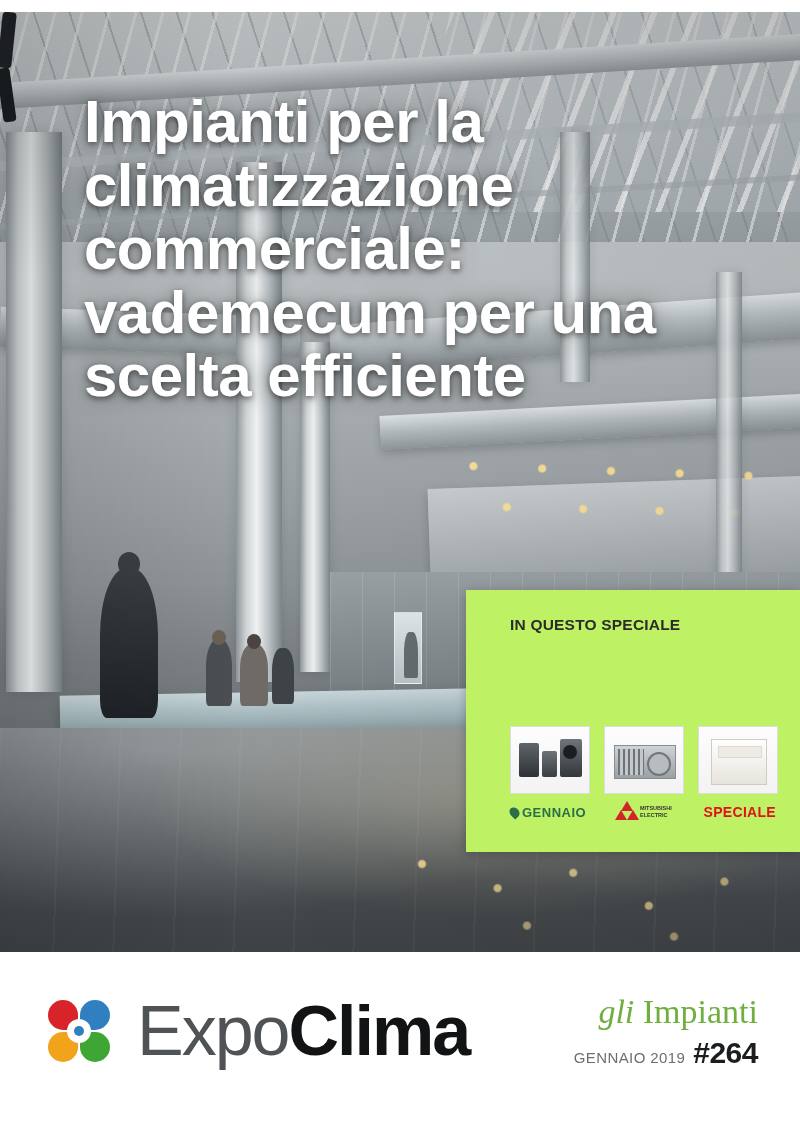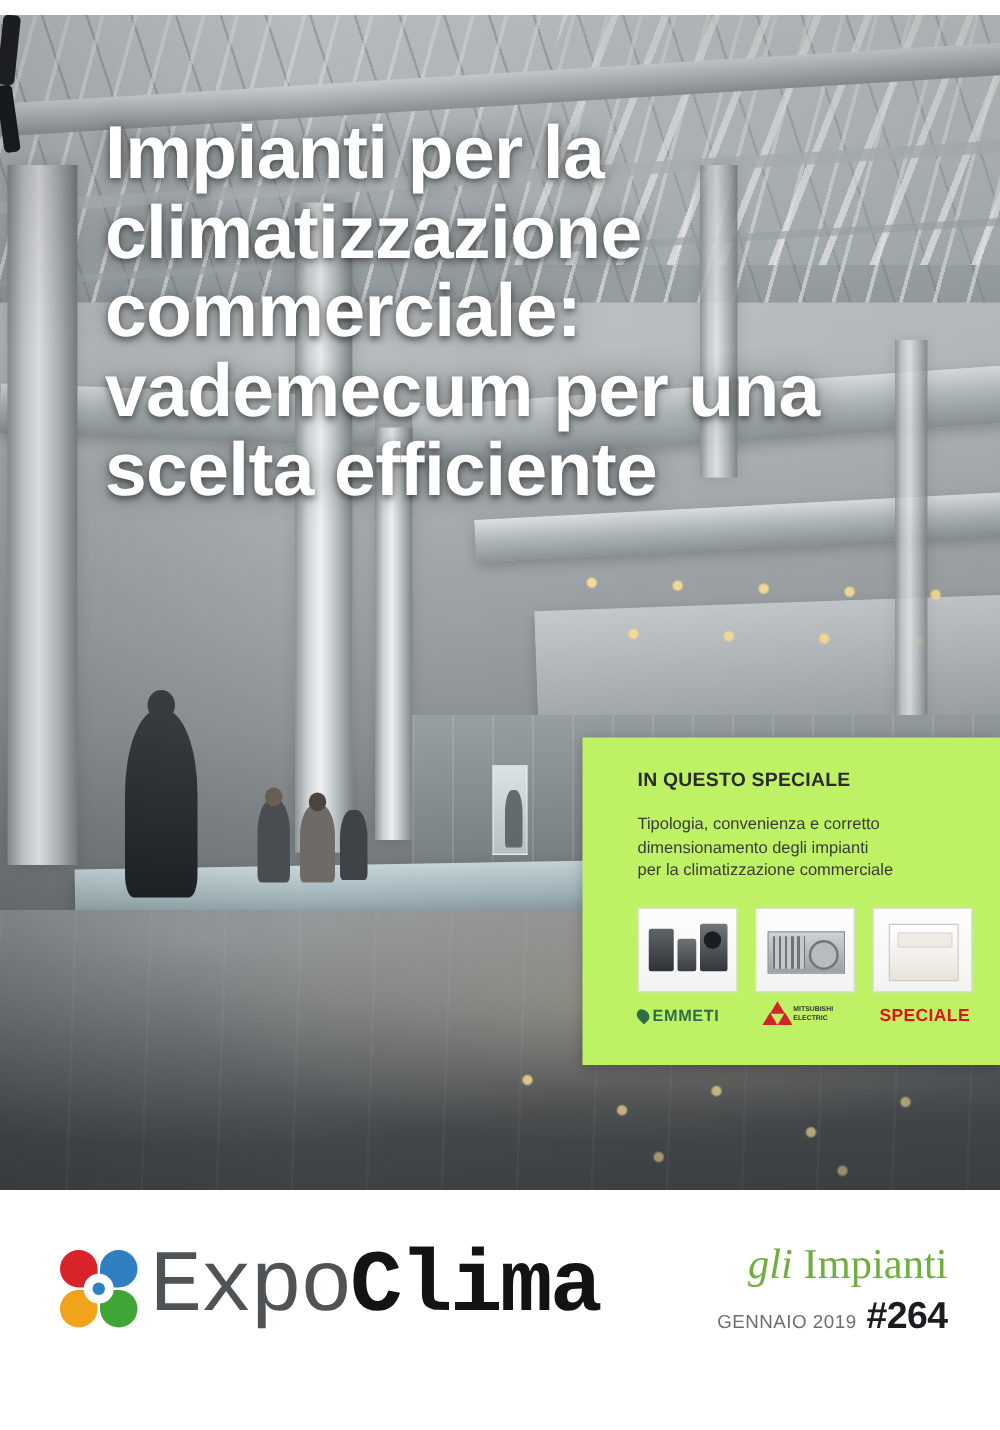--- a/index.html
+++ b/index.html
@@ -319,21 +319,22 @@
   .pinwheel .hub {
     position:absolute; left:50%; top:50%; width:24px; height:24px; margin:-12px 0 0 -12px;
     background:#ffffff; border-radius:50%;
   }
   .pinwheel .hub:after{
     content:""; position:absolute; left:50%; top:50%; width:10px;height:10px;margin:-5px 0 0 -5px;
     background:#2f7fc1; border-radius:50%;
   }
   .wordmark {
     font-size: 70px; line-height: 1; letter-spacing: -2px;
-    font-family: Liberation Mono, monospace;
+    font-family: Liberation Sans, sans-serif;
+    margin-left: 17px;
   }
   .wordmark .expo { color:#4f5356; font-weight: normal; }
   .wordmark .clima { color:#111315; font-weight: bold; }
 
   .speciali-block {
     position: absolute;
     right: 42px; top: 42px;
     text-align: right;
   }
   .speciali {
@@ -401,23 +402,20 @@
     <div class="headline">Impianti per la
 climatizzazione
 commerciale:
 vademecum per una
 scelta efficiente</div>
   </div>
 
   <div class="infobox">
     <div class="infobox-inner">
       <div class="infobox-title">IN QUESTO SPECIALE</div>
-      <div class="infobox-text">Tipologia, convenienza e corretto
-dimensionamento degli impianti
-per la climatizzazione commerciale</div>
     </div>
 
     <div class="product-row">
       <div class="product-card">
         <span class="u1a"></span>
         <span class="u1b"></span>
         <span class="u1c"></span>
         <span class="u1d"></span>
       </div>
       <div class="product-card">
@@ -427,21 +425,21 @@
         </span>
       </div>
       <div class="product-card">
         <span class="u3"></span>
       </div>
     </div>
 
     <div class="brand-row">
       <div class="brand-emmeti">
         <span class="drop"></span>
-        <span>EMMETI</span>
+        <span>GENNAIO</span>
       </div>
       <div class="brand-mitsu">
         <span class="mark">
           <i></i>
             <i></i>
             <i></i>
         </span>
         <span class="txt">MITSUBISHI
 ELECTRIC</span>
       </div>

